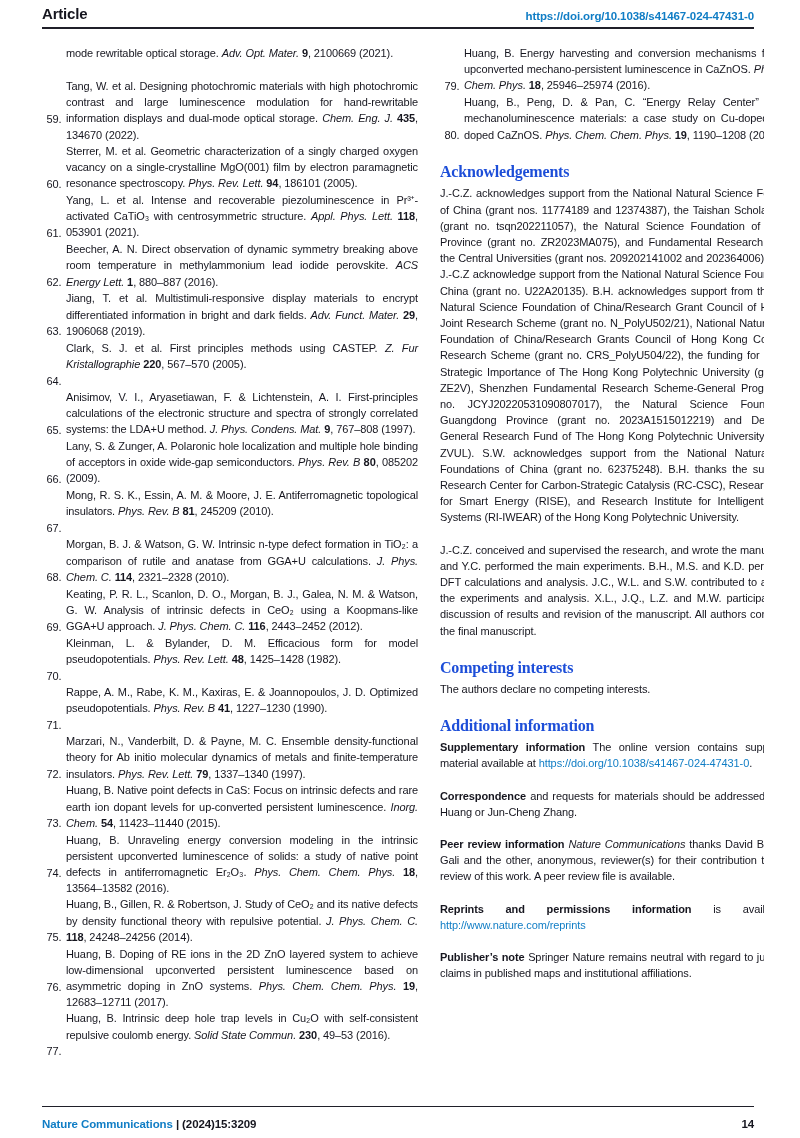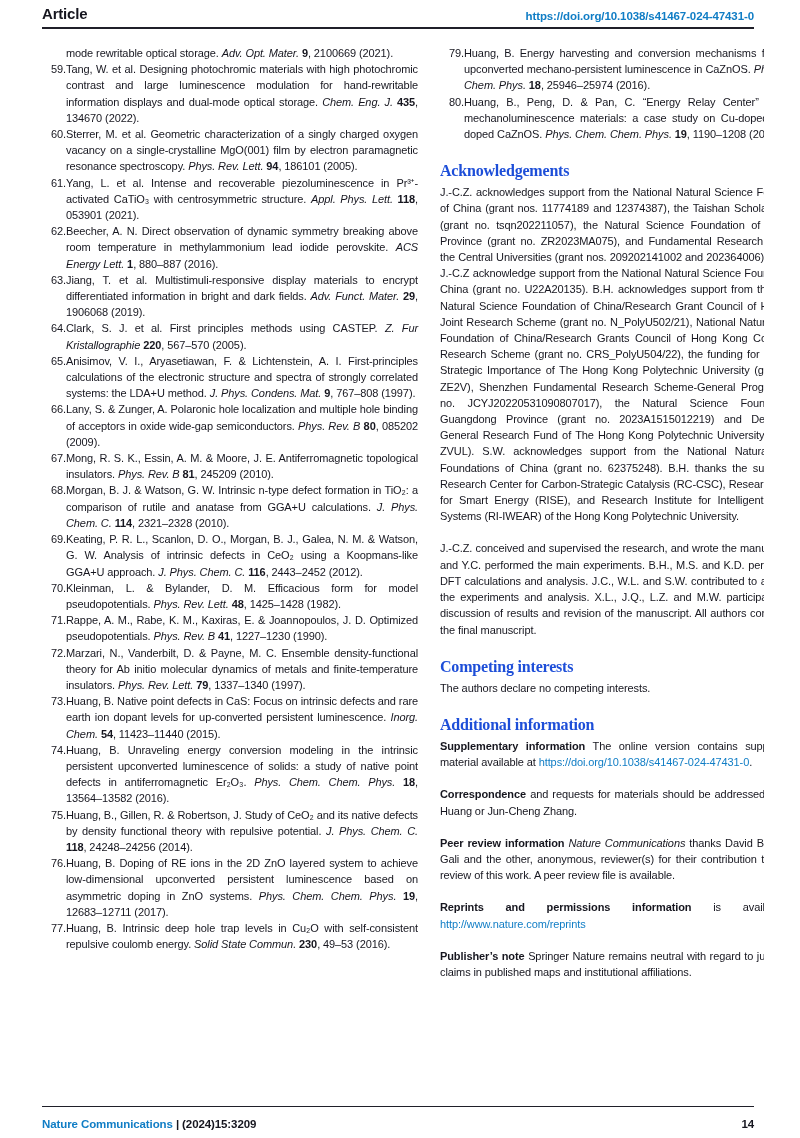--- a/index.html
+++ b/index.html
@@ -11,21 +11,21 @@
   .hdr {
     display:flex; justify-content:space-between; align-items:flex-end;
     padding:5px 10px 5px 6px;
   }
   .hdr-label { font-size:15px; font-weight:bold; letter-spacing:-0.2px; }
   .hdr-doi { font-size:11.5px; font-weight:bold; color:#107dc5; text-decoration:none; letter-spacing:-0.1px; }
   .rule-top { border:0; border-top:2px solid #1f1f29; margin:0 10px 0 6px; }
   .cols { display:flex; gap:22px; padding:16px 10px 0 6px; }
   .col { flex:0 0 376px; width:376px; }
   .ref { display:flex; font-size:11px; line-height:16.2px; letter-spacing:-0.1px; text-align:justify; }
-  .ref-num { flex:0 0 24px; text-align:right; }
+  .ref-num { flex:0 0 24px; text-align:center;margin-top:33px; }
   .ref-body { flex:1; }
   .sec-h {
     font-family:"Liberation Serif", serif; font-size:16px; font-weight:700;
     margin:20px 0 4px 0; color:#1d4ed8; letter-spacing:-0.2px;
   }
   .para { font-size:11px; line-height:16.2px; letter-spacing:-0.1px; text-align:justify; margin:0 0 16px 0; }
   .para:last-child { margin-bottom:16px; }
   .i { font-style:italic; }
   .b { font-weight:bold; }
   a.link { color:#107dc5; text-decoration:none; }

